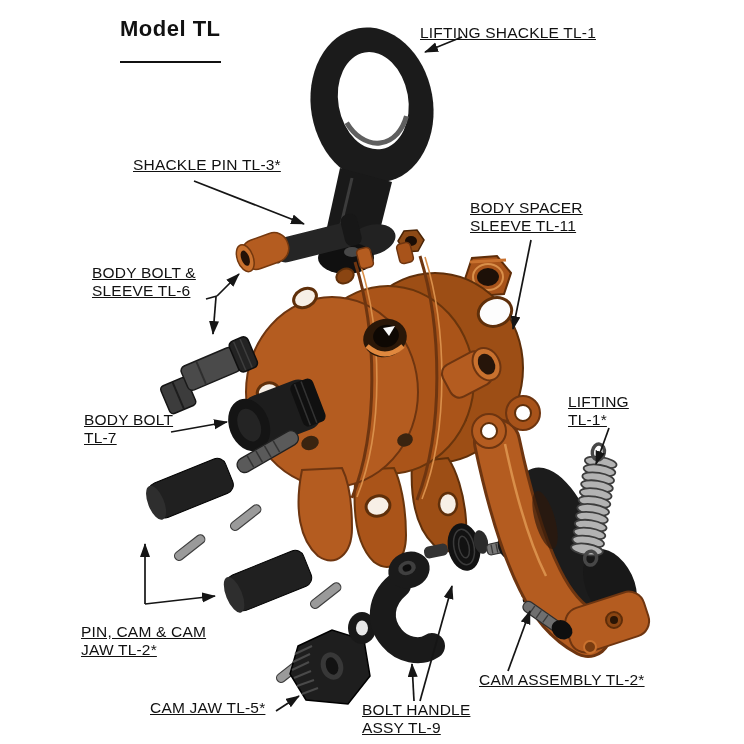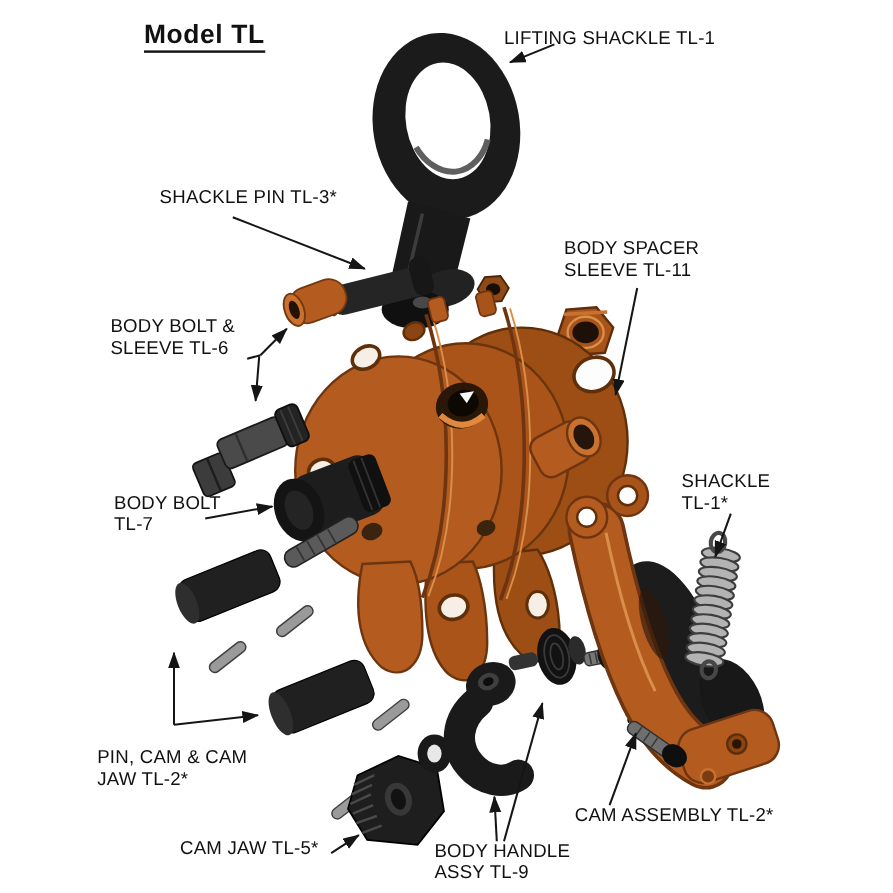--- a/index.html
+++ b/index.html
@@ -13,26 +13,26 @@
   #art{position:absolute;left:0;top:0;}
   .lbl{
     position:absolute;
     color:var(--text,#111111);
     font-size:15.5px;
     line-height:18px;
     letter-spacing:.2px;
     white-space:nowrap;
     font-weight:400;
   }
-  .lbl span{display:block;}
+  .lbl span{display:block;text-decoration:underline;}
   .title{
     position:absolute;left:120px;top:16px;
     font-size:22px;font-weight:700;color:var(--text,#111);
   }
-  .title span{display:inline-block;border-bottom:2.5px solid var(--text,#111);padding-bottom:0;letter-spacing:.5px;}
+  .title span{display:inline-block;border-bottom:2.5px solid var(--text,#111);padding-bottom:19px;letter-spacing:.5px;}
 </style>
 </head>
 <body>
 
 <div id="stage">
 
 <svg id="art" width="744" height="744" viewBox="0 0 744 744">
   <defs>
     <marker id="ah" markerUnits="userSpaceOnUse" markerWidth="18" markerHeight="14" refX="13" refY="5" orient="auto">
       <path d="M0,0 L14,5 L0,10 Z" fill="#151515"></path>
@@ -283,41 +283,41 @@
   <div class="lbl" style="left:470px;top:199px">
     <span>BODY SPACER</span>
     <span>SLEEVE TL-11</span>
   </div>
 
   <div class="lbl" style="left:92px;top:264px">
     <span>BODY BOLT &amp;</span>
     <span>SLEEVE TL-6</span>
   </div>
 
-  <div class="lbl" style="left:95px;top:411px">
+  <div class="lbl" style="left:84px;top:411px">
     <span>BODY BOLT</span>
     <span>TL-7</span>
   </div>
 
   <div class="lbl" style="left:568px;top:393px">
-    <span>SHACKLE</span>
+    <span>LIFTING</span>
     <span>TL-1*</span>
   </div>
 
   <div class="lbl" style="left:81px;top:623px">
     <span>PIN, CAM &amp; CAM</span>
     <span>JAW TL-2*</span>
   </div>
 
   <div class="lbl" style="left:150px;top:699px">
     <span>CAM JAW TL-5*</span>
   </div>
 
   <div class="lbl" style="left:362px;top:701px">
-    <span>BODY HANDLE</span>
+    <span>BOLT HANDLE</span>
     <span>ASSY TL-9</span>
   </div>
 
   <div class="lbl" style="left:479px;top:671px">
     <span>CAM ASSEMBLY TL-2*</span>
   </div>
 
 </div>
 
 </body></html>

